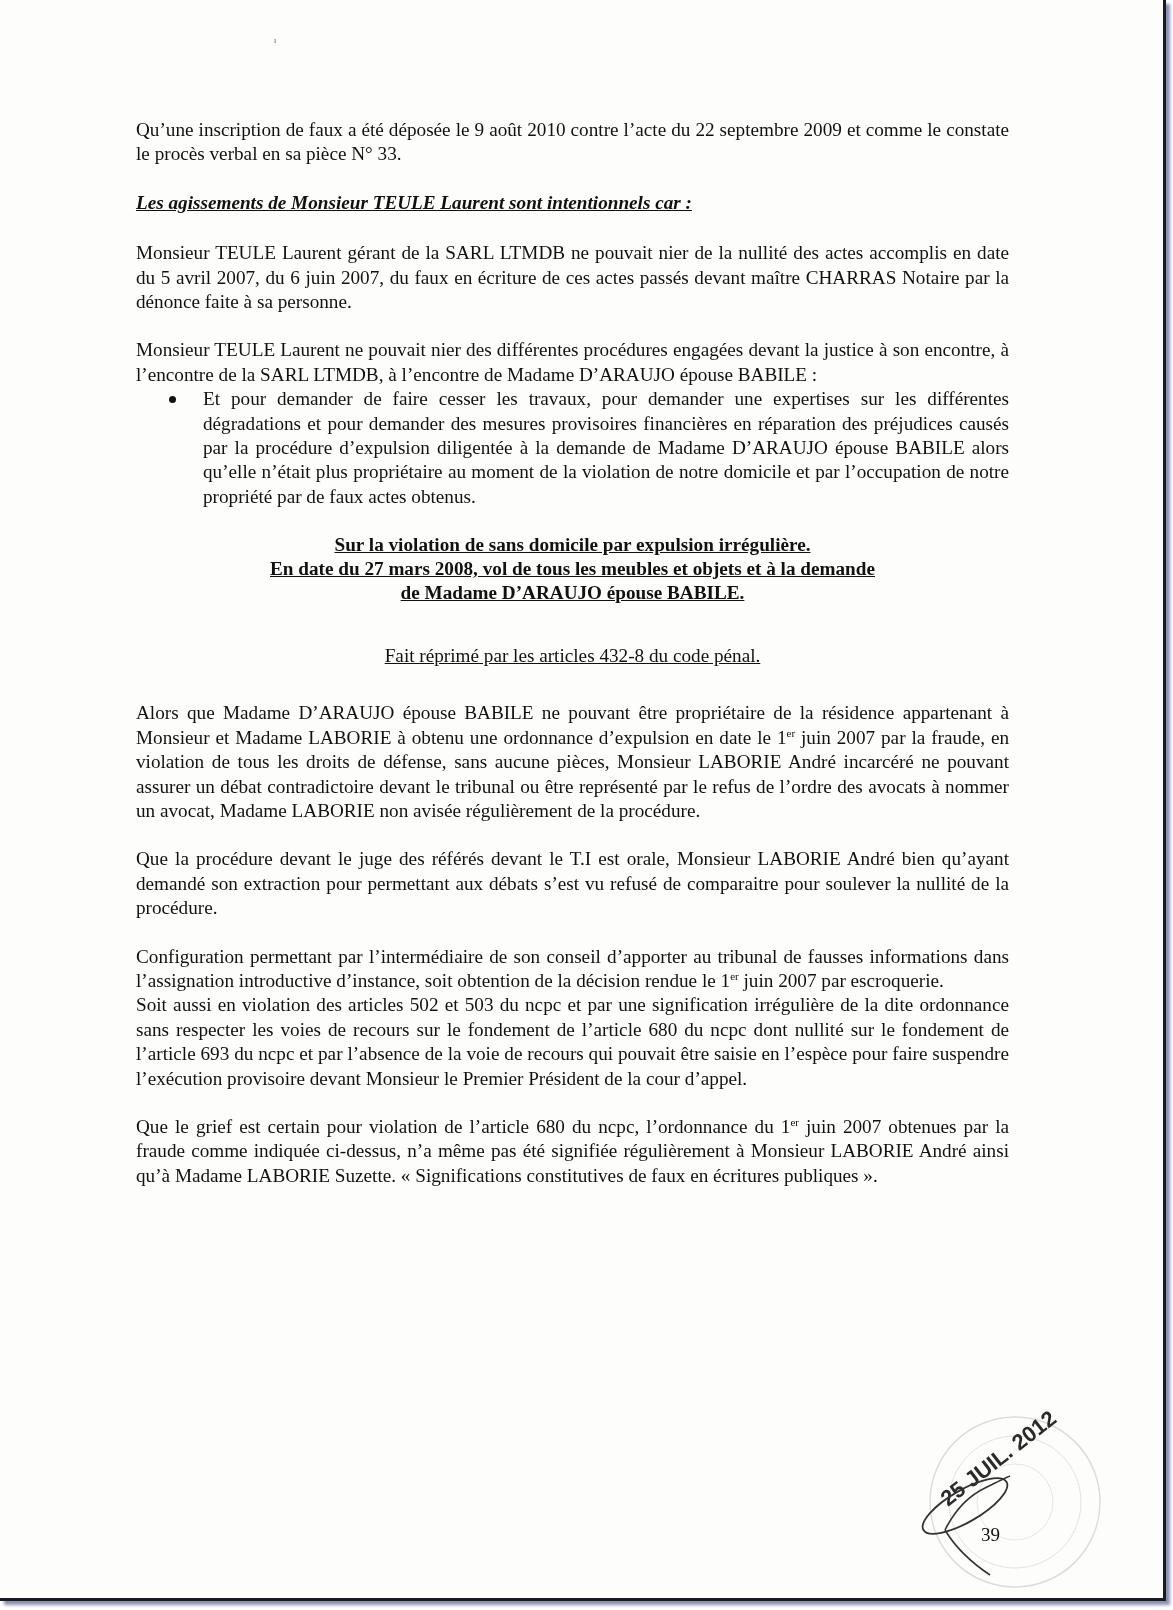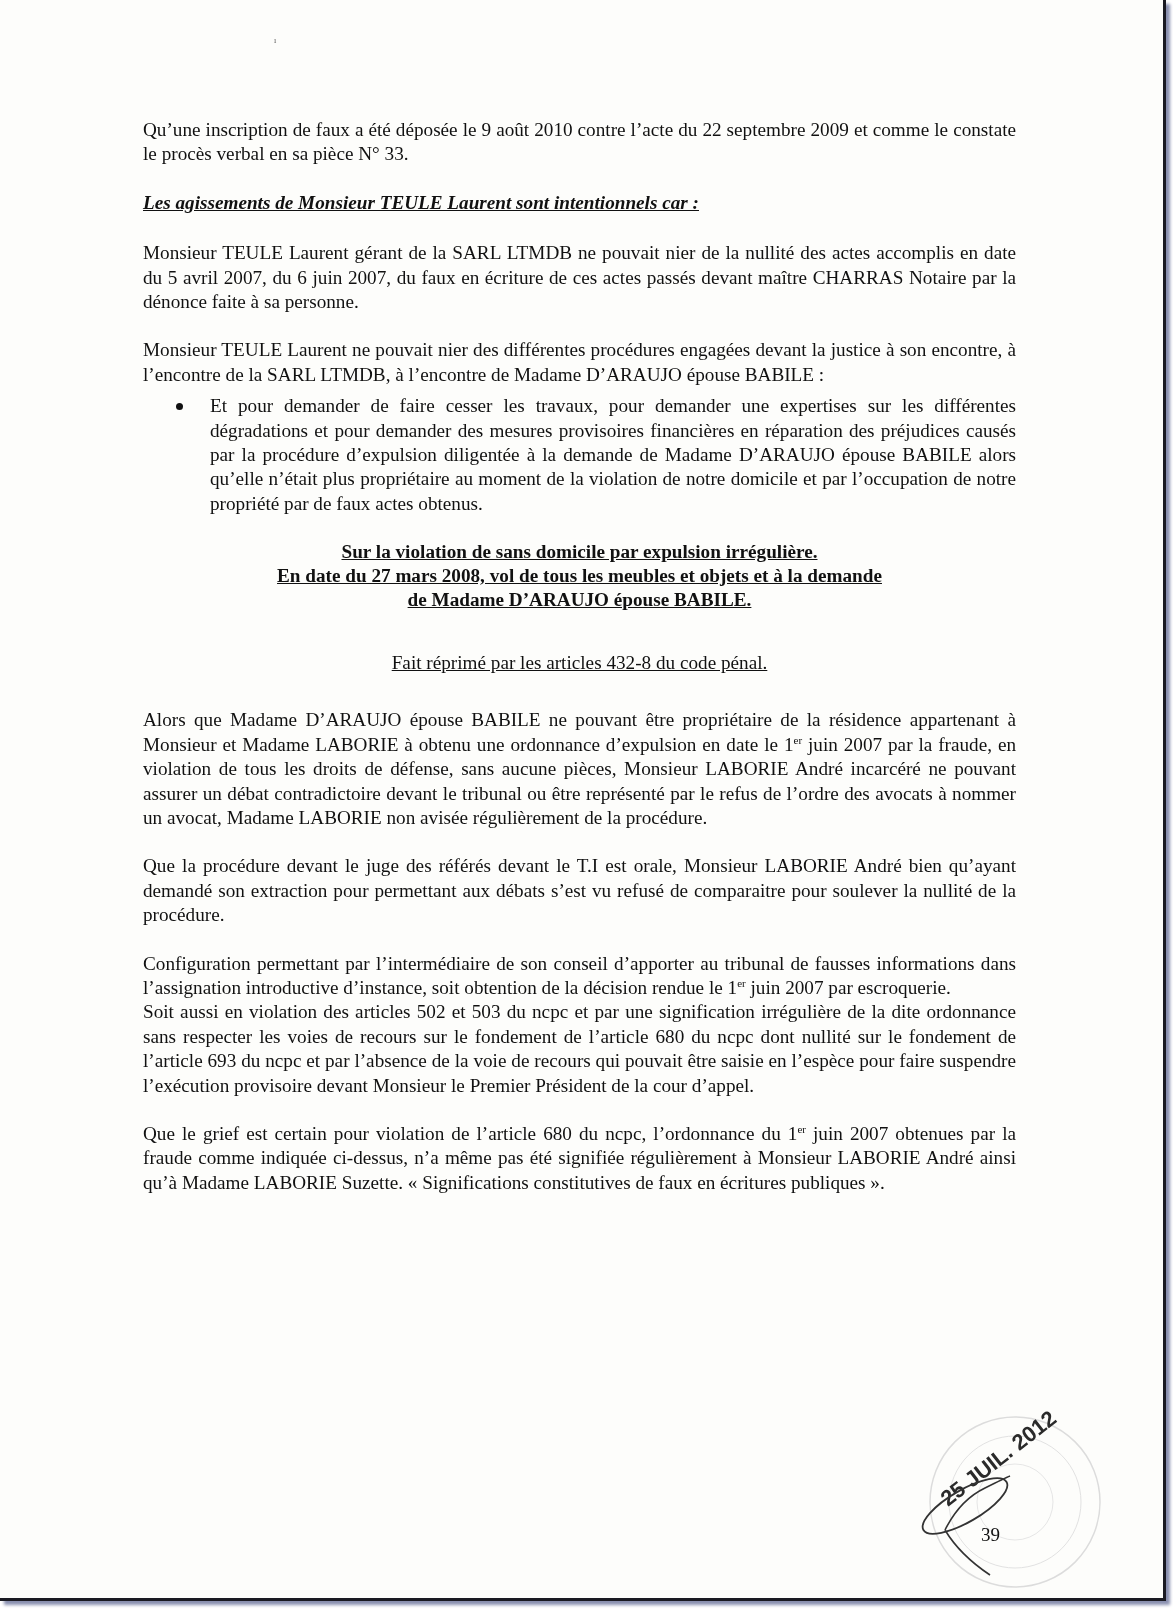--- a/index.html
+++ b/index.html
@@ -12,32 +12,32 @@
   .page {
     position: absolute; left: 0; top: 0;
     width: 1163px; height: 1598px;
     background: #fdfdfb;
     border-right: 3px solid #1a1a22;
     border-bottom: 3px solid #1a1a22;
     box-shadow: 4px 4px 3px #8a90b0;
   }
   .tick { position: absolute; left: 274px; top: 36px; font-size: 8px; color: #555; }
   .content {
-    position: absolute; left: 143px; top: 118px; width: 873px;
+    position: absolute; left: 136px; top: 118px; width: 873px;
     font-size: 19.2px; line-height: 24.4px;
   }
   p { margin: 0 0 24px 0; text-align: justify; }
   p.tight { margin-bottom: 0; }
   .heading-italic {
     font-weight: bold; font-style: italic; text-decoration: underline;
     font-family: "Liberation Sans Narrow", "Liberation Serif", serif;
     margin-bottom: 26px;
   }
   ul.bullets { margin: 0 0 24px 0; padding: 0 0 0 67px; list-style: none; }
-  ul.bullets li { position: relative; text-align: justify; margin-top: 7px; }
+  ul.bullets li { position: relative; text-align: justify; }
   ul.bullets li .dot {
     position: absolute; left: -34px; top: 9px;
     width: 7px; height: 7px; border-radius: 50%; background: #111;
   }
   .section-title { text-align: center; margin: 6px 0 24px 0; }
   .section-title .bl {
     display: block; font-weight: bold; text-decoration: underline; line-height: 24px;
   }
   .section-title .nl { display: block; text-decoration: underline; line-height: 22px; margin-top: 40px; }
   sup { font-size: 11px; line-height: 0; vertical-align: 7px; }

